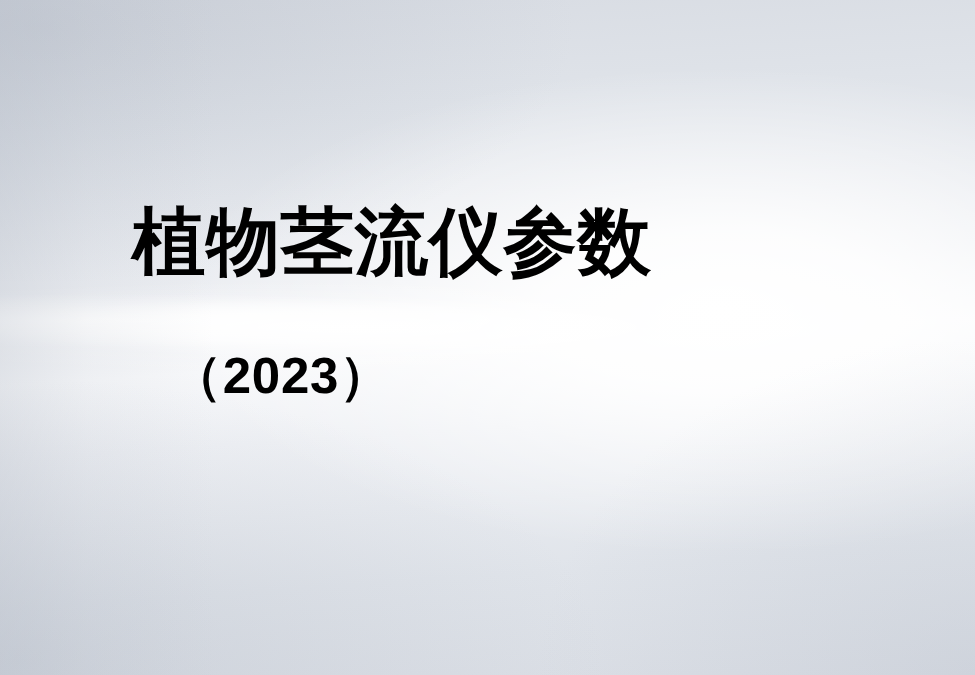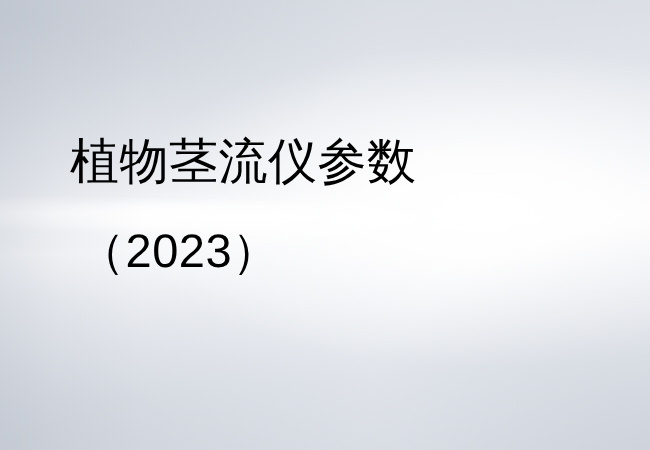--- a/index.html
+++ b/index.html
@@ -85,37 +85,38 @@
     position: absolute;
     left: 0;
     top: 0;
     width: 650px;
     height: 450px;
   }
 
   .title-line {
     position: absolute;
     color: #000000;
-    font-weight: normal;
+    font-weight: bold;
     white-space: nowrap;
     letter-spacing: 0.5px;
     text-rendering: geometricPrecision;
+    margin-left: 18px;
   }
 
   .title-line-1 {
     left: 70px;
     top: 133px;
     font-size: 49px;
     line-height: 58px;
   }
 
   .title-line-2 {
-    left: 78px;
+    left: 96px;
     top: 222px;
-    font-size: 47px;
+    font-size: 34px;
     line-height: 58px;
   }
 </style>
 </head>
 <body>
 
 <div id="slide">
 
   <div class="bg-layer bg-base"></div>
 

